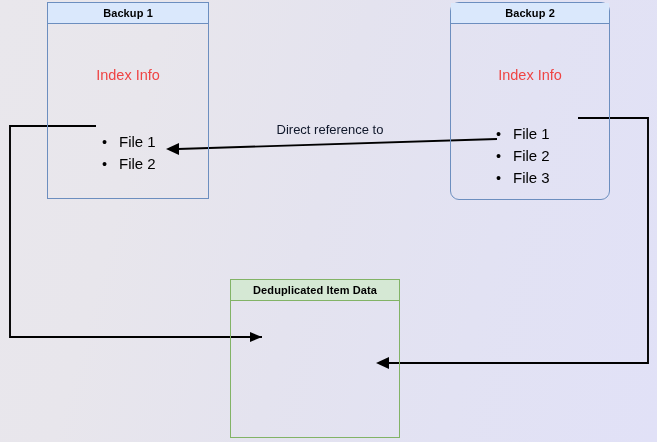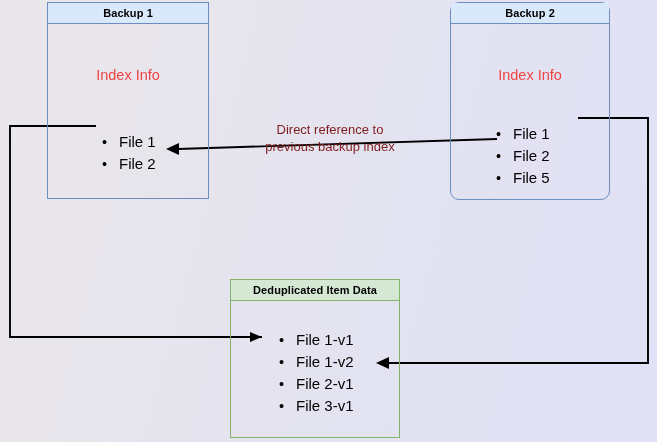--- a/index.html
+++ b/index.html
@@ -84,21 +84,21 @@
     font-size: 14.5px;
     line-height: 22px;
   }
 
   
   .caption {
     position: absolute;
     text-align: center;
     font-size: 13px;
     line-height: 17px;
-    color: #7f1d1d;
+    color: #0f172a;
     white-space: nowrap;
   }
 
   
   svg.connectors {
     position: absolute;
     left: 0; top: 0;
     width: 657px;
     height: 442px;
     overflow: visible;
@@ -149,35 +149,26 @@
     </div>
   </div>
 
   <div class="box" style="left:450px; top:2px; width:160px; height:198px;border-radius:9px;">
     <div class="box-header">Backup 2</div>
     <div class="box-body">
       <div class="index-label" style="top:43px;">Index Info</div>
       <ul class="file-list" style="left:45px; top:99px;">
         <li>File 1</li>
         <li>File 2</li>
-        <li>File 5</li>
+        <li>File 3</li>
       </ul>
     </div>
   </div>
 
   <div class="box green" style="left:230px; top:279px; width:170px; height:159px;">
     <div class="box-header">Deduplicated Item Data</div>
-    <div class="box-body">
-      <ul class="file-list" style="left:48px; top:28px;">
-        <li>File 1-v1</li>
-        <li>File 1-v2</li>
-        <li>File 2-v1</li>
-        <li>File 3-v1</li>
-      </ul>
-    </div>
   </div>
 
   <div class="caption" style="left:245px; top:121px; width:170px;">
     <div>Direct reference to</div>
-    <div>previous backup index</div>
   </div>
 
 </div>
 
 </body></html>

